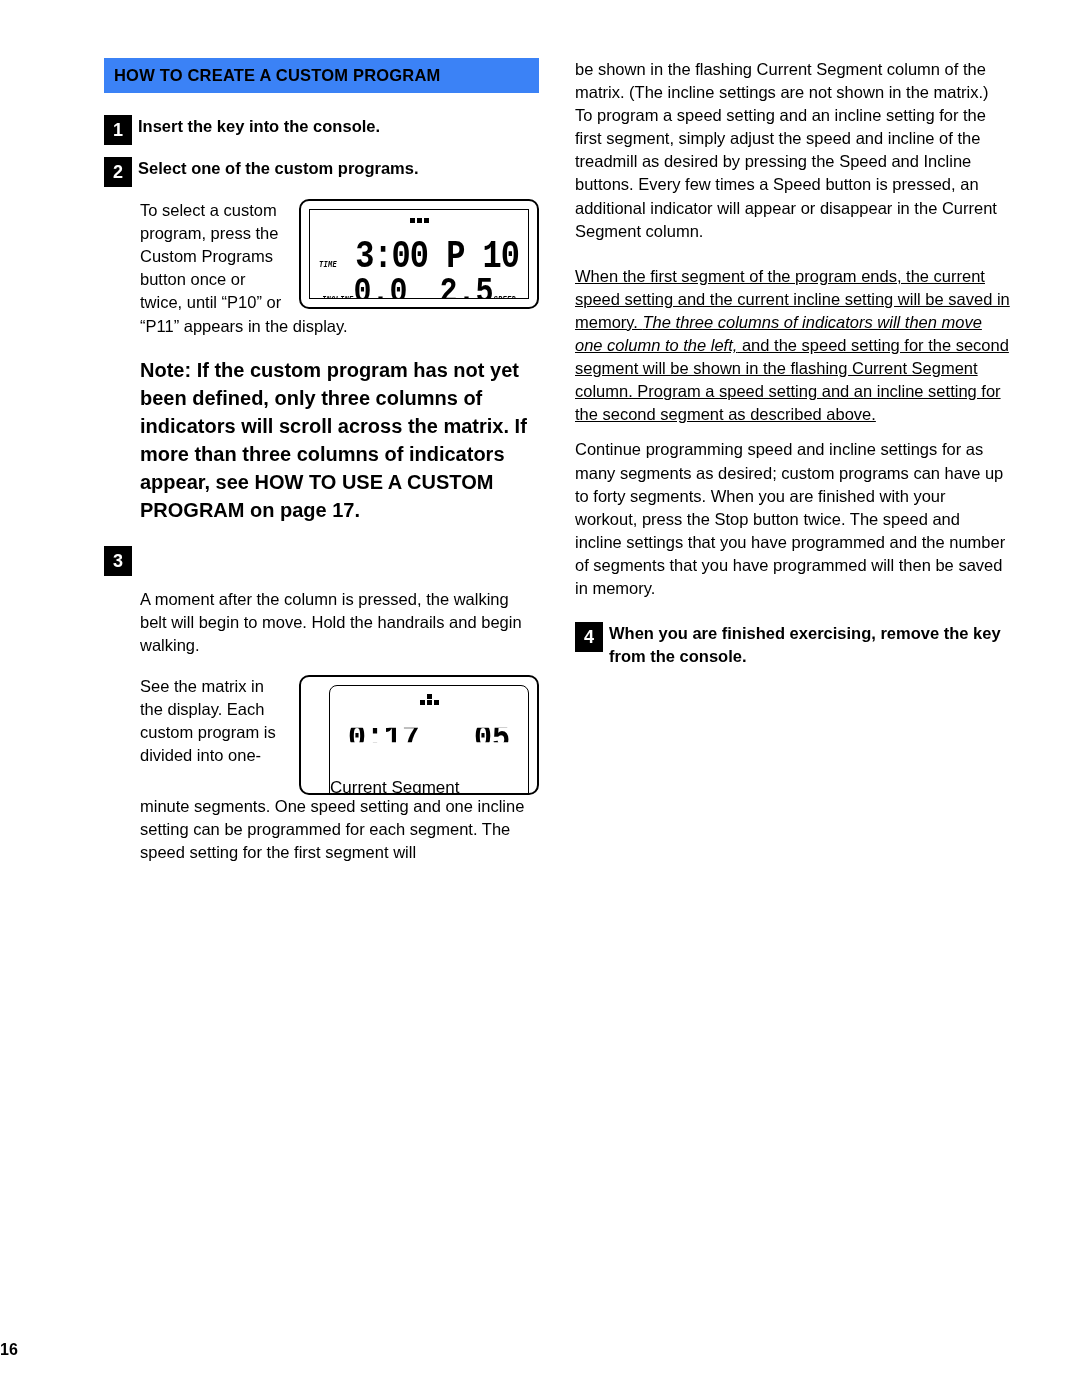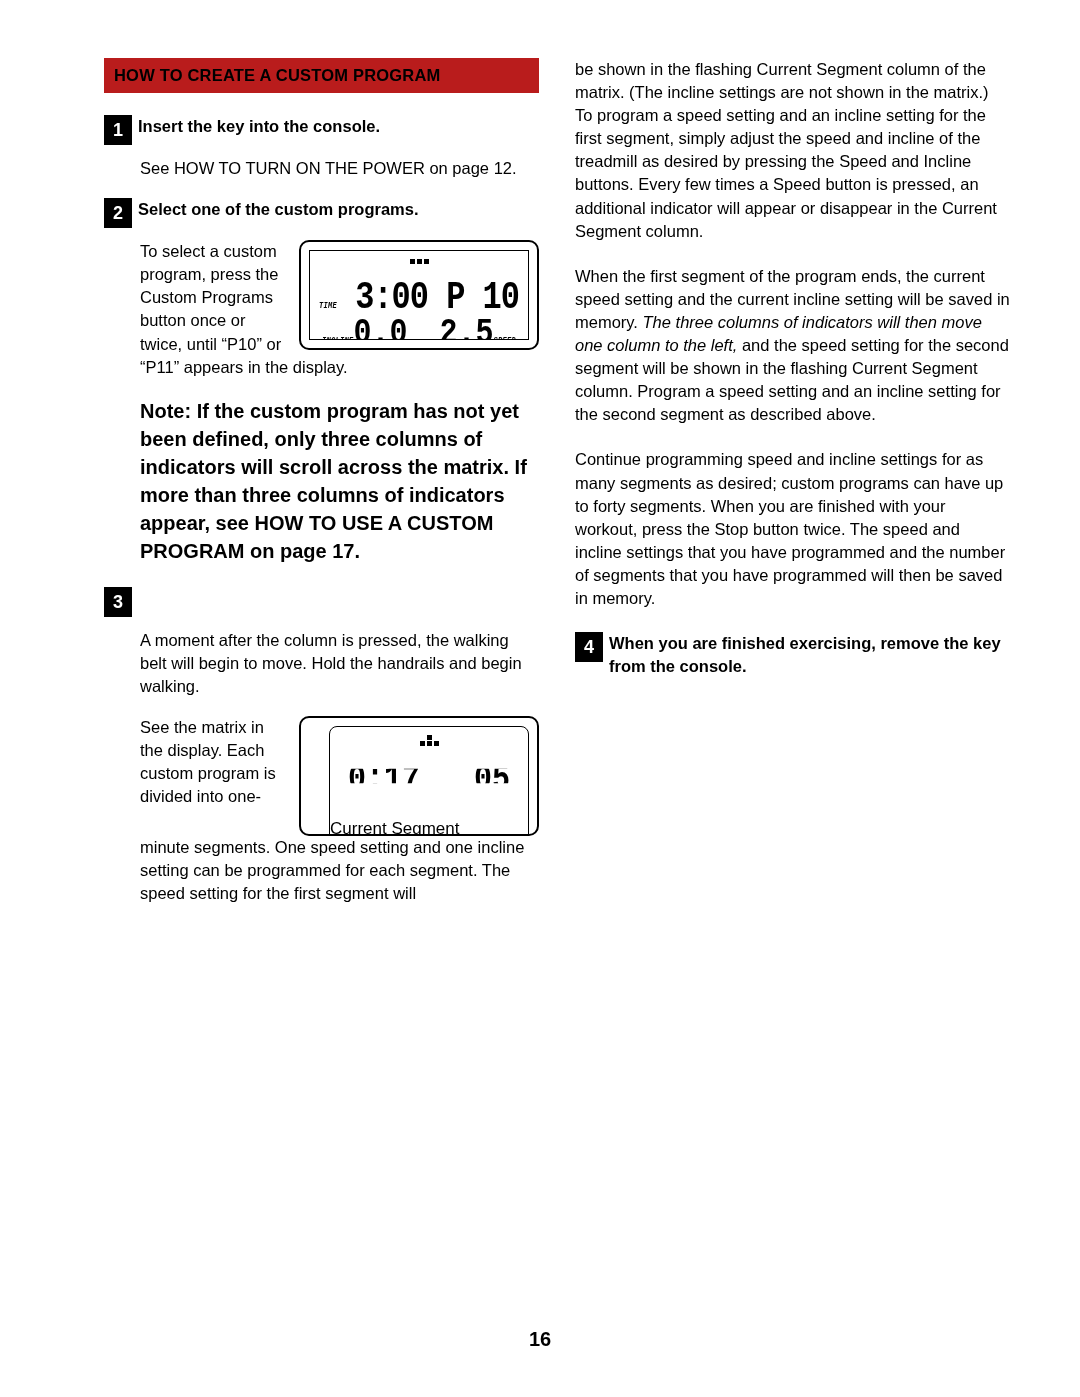--- a/index.html
+++ b/index.html
@@ -17,21 +17,21 @@
   position: relative;
   padding: 58px 70px 0 104px;
 }
 .cols {
   display: flex;
   gap: 36px;
 }
 .col { width: 50%; }
 
 .section-header {
-  background: #b91c1c;
+  background: #3b82f6;
   padding: 6px 10px;
   font-weight: bold;
   font-size: 16.5px;
   letter-spacing: 0.2px;
   margin-bottom: 22px;
 }
 
 .step-num {
   display: inline-block;
   background: #000;
@@ -157,43 +157,42 @@
   transform: scaleY(1.2);
 }
 .matrix-col {
   display: flex;
   flex-direction: column;
   align-items: center;
   gap: 1px;
 }
 .pagenum {
   position: absolute;
-  bottom: 44px;
+  bottom: 36px;
   left: 0; right: 0;
-  text-align: center;
-  font-weight: bold;
-  font-size: 20px;
+  text-align: left;
+  font-weight: bold;
+  font-size: 16px;
 }
 .clear { clear: both; }
 .flow-with-right-box::after { content: ""; display: block; clear: both; }
 </style>
 </head>
 <body>
 
 <div class="page">
   <div class="cols">
 
     <div class="col">
       <div class="section-header">HOW TO CREATE A CUSTOM PROGRAM</div>
 
       <div class="step-title">
         <span class="step-num">1</span>
         <span>Insert the key into the console.</span>
       </div>
-      <p class="body-text">See HOW TO TURN ON THE POWER on page 12.</p>
 
       <div class="step-title">
         <span class="step-num">2</span>
         <span>Select one of the custom programs.</span>
       </div>
 
       <div class="body-text flow-with-right-box">
         <div class="lcd-box">
           <div class="lcd-inner">
             <div class="matrix-blocks">
@@ -242,21 +241,21 @@
         </div>
         <span>See the matrix in the display. Each custom program is divided into one-</span>
         <div class="clear"></div>
         <span>minute segments. One speed setting and one incline setting can be programmed for each segment. The speed setting for the first segment will</span>
       </div>
     </div>
 
     <div class="col">
       <p class="body-text" style="margin-left:0; margin-bottom:22px;">be shown in the flashing Current Segment column of the matrix. (The incline settings are not shown in the matrix.) To program a speed setting and an incline setting for the first segment, simply adjust the speed and incline of the treadmill as desired by pressing the Speed and Incline buttons. Every few times a Speed button is pressed, an additional indicator will appear or disappear in the Current Segment column.</p>
 
-      <p class="body-text" style="margin-left:0; margin-bottom:22px;">
+      <p class="body-text" style="margin-left:0; margin-bottom:12px;text-decoration:underline;">
         <span>When the first segment of the program ends, the current speed setting and the current incline setting will be saved in memory. </span><span class="italic">The three columns of indicators will then move one column to the left,</span><span> and the speed setting for the second segment will be shown in the flashing Current Segment column. Program a speed setting and an incline setting for the second segment as described above.</span>
       </p>
 
       <p class="body-text" style="margin-left:0; margin-bottom:22px;">Continue programming speed and incline settings for as many segments as desired; custom programs can have up to forty segments. When you are finished with your workout, press the Stop button twice. The speed and incline settings that you have programmed and the number of segments that you have programmed will then be saved in memory.</p>
 
       <div class="step-title">
         <span class="step-num">4</span>
         <span>When you are finished exercising, remove the key from the console.</span>
       </div>
     </div>

